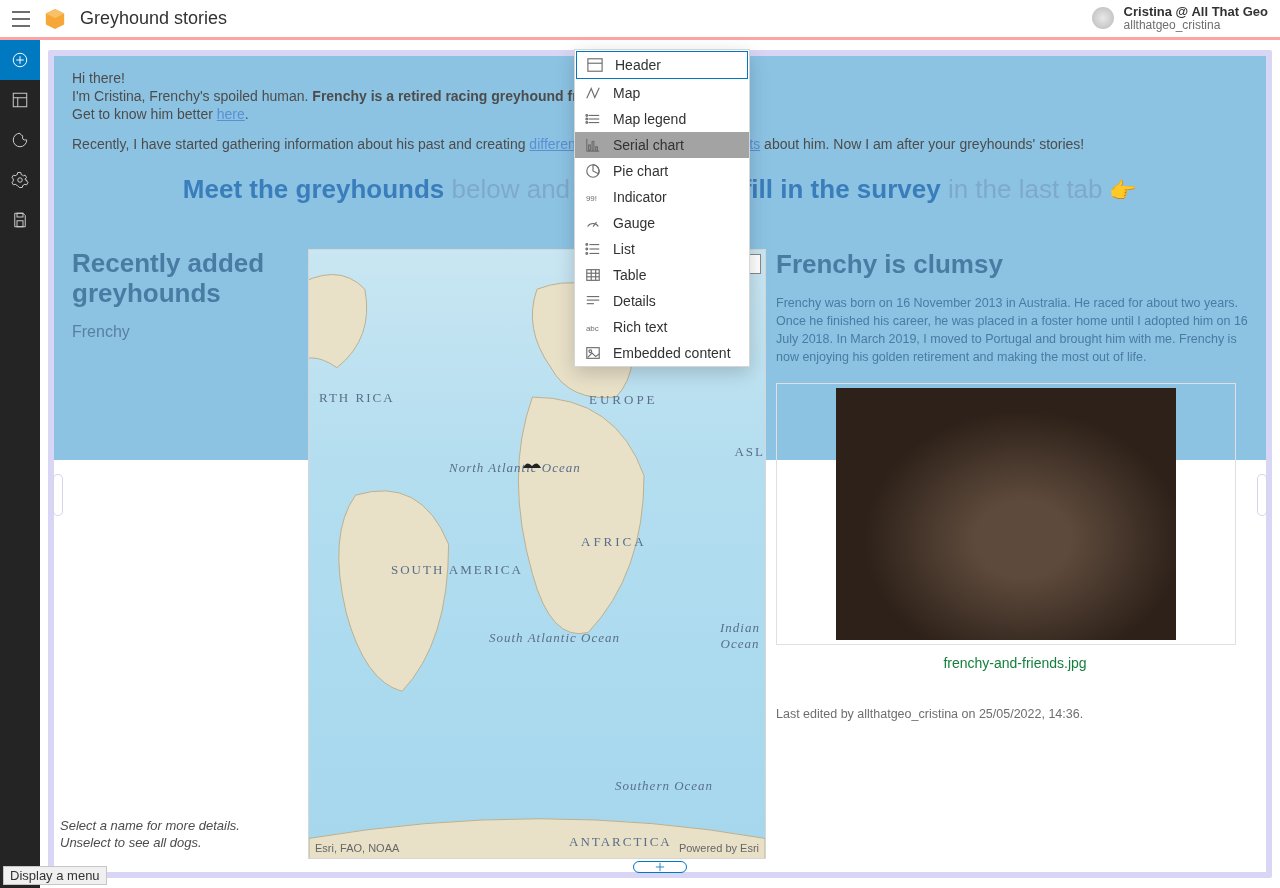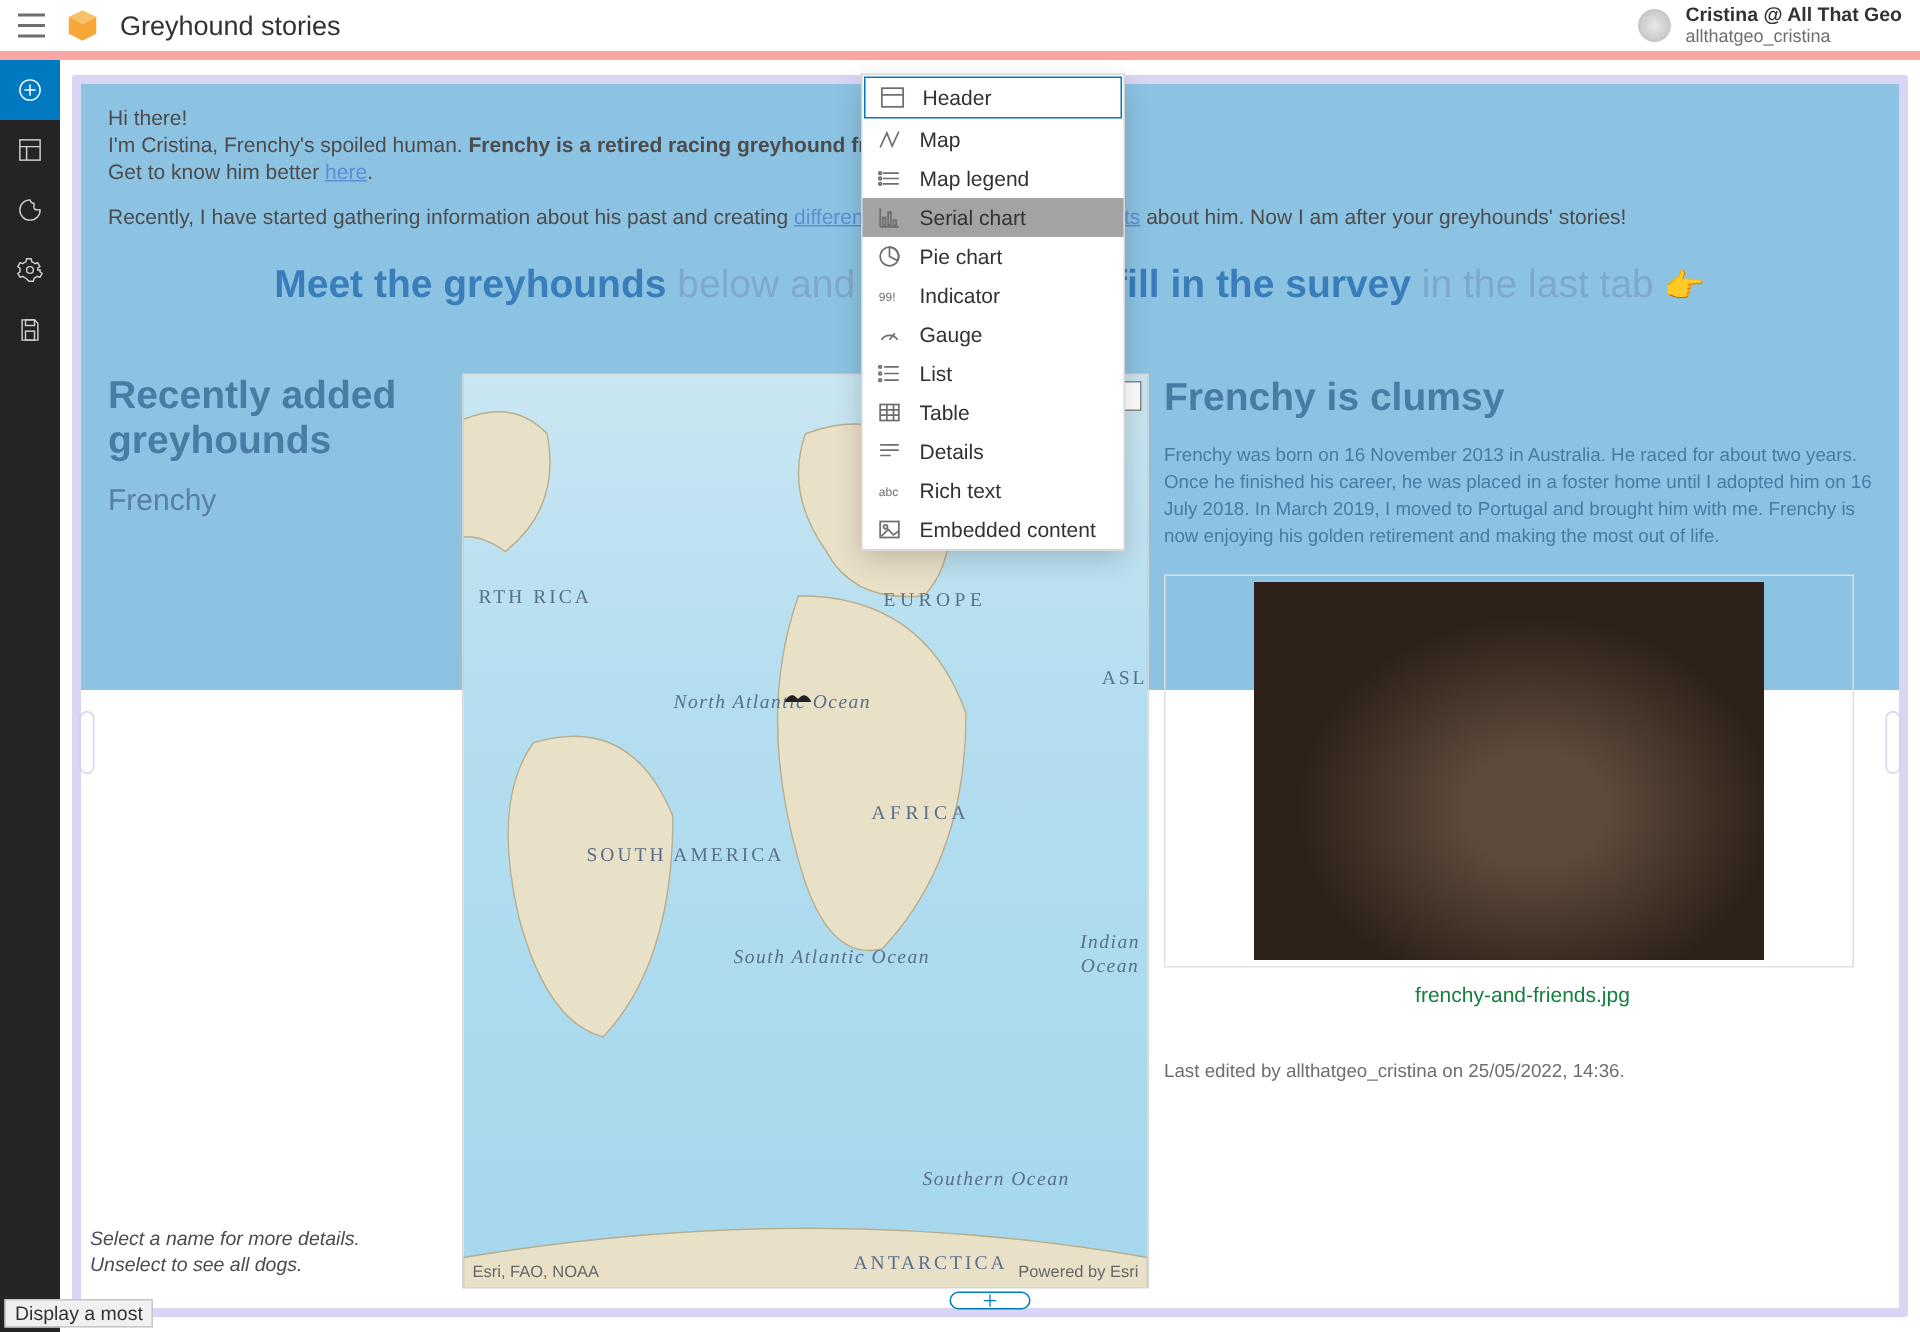--- a/index.html
+++ b/index.html
@@ -1,19 +1,19 @@
 <!DOCTYPE html>
 <html><head>
 <meta charset="utf-8">
 <style>
 * { box-sizing: border-box; margin: 0; padding: 0; }
 body { font-family: "Avenir Next", "Segoe UI", Arial, sans-serif; width: 1280px; height: 888px; overflow: hidden; position: relative; background: #fff; color: #4c4c4c; }
 
 
-.topbar { height: 40px; display: flex; align-items: center; border-bottom: 6px solid #fca5a5; padding: 0 12px; }
+.topbar { height: 40px; display: flex; align-items: center; border-bottom: 3px solid #fca5a5; padding: 0 12px; }
 .hamburger { width: 18px; height: 16px; display: flex; flex-direction: column; justify-content: space-between; margin-right: 14px; cursor: pointer; }
 .hamburger span { height: 2px; background: #6e6e6e; }
 .logo { width: 22px; height: 22px; margin-right: 14px; }
 .app-title { font-size: 18px; color: #323232; font-weight: 400; }
 .user-block { margin-left: auto; display: flex; align-items: center; gap: 10px; }
 .avatar { width: 22px; height: 22px; border-radius: 50%; background: radial-gradient(circle,#e8e8e8,#b8b8b8); }
 .user-text { line-height: 1.1; }
 .user-name { font-size: 13px; font-weight: 600; color: #323232; }
 .user-handle { font-size: 12px; color: #6e6e6e; }
 
@@ -39,21 +39,21 @@
 .headline .strong { font-weight: 700; color: #3a7dbb; }
 .headline .light { color: #7fa9cc; }
 .headline .emoji { font-size: 22px; }
 
 .cols { display: flex; gap: 10px; margin-top: 44px; position: relative; height: calc(100% - 180px); }
 .col-left { width: 232px; padding-left: 6px; }
 .col-mid { flex: 1; position: relative; }
 .col-right { width: 478px; }
 
 .panel-title { font-size: 26px; font-weight: 700; line-height: 1.15; color: #4a7ba3; }
-.list-item { font-size: 20px; margin-top: 14px; color: #5a7fa0; }
+.list-item { font-size: 16px; margin-top: 14px; color: #5a7fa0; }
 
 .map { position: absolute; inset: 0; border: 1px solid #d6d6d6; background: linear-gradient(180deg,#c9e6f2 0%, #b4def0 35%, #a5d7ed 100%); overflow: hidden; }
 .map .label { position: absolute; font-family: cursive; font-style: italic; color: #5a6f8a; font-size: 13px; letter-spacing: 1px; text-align: center; }
 .map .bigland { fill: #e9e0c8; stroke: #b9ae8b; stroke-width: 1; }
 .map-attrib { position: absolute; left: 6px; bottom: 4px; font-size: 11px; color: #666; }
 .map-pow { position: absolute; right: 6px; bottom: 4px; font-size: 11px; color: #666; }
 
 .right-title { font-size: 26px; font-weight: 700; color: #4a7ba3; }
 .right-body { font-size: 12.5px; line-height: 1.45; margin-top: 14px; color: #4a7ba3; }
 .photo-wrap { border: 1px solid #e0e0e0; margin: 16px 18px 0 0; padding: 0; display: flex; justify-content: center; align-items: center; height: 262px; position: relative; }
@@ -318,13 +318,13 @@
   <div class="mi">
       <svg class="mi-icon" viewBox="0 0 18 18">
         <rect x="2" y="3" width="14" height="12"></rect>
         <circle cx="6" cy="7" r="1.5"></circle>
         <polyline points="3,14 8,9 12,13 16,10"></polyline>
       </svg>
       <span>Embedded content</span>
     </div>
 </div>
 
-<div class="status">Display a most</div>
+<div class="status">Display a menu</div>
 
 </body></html>

